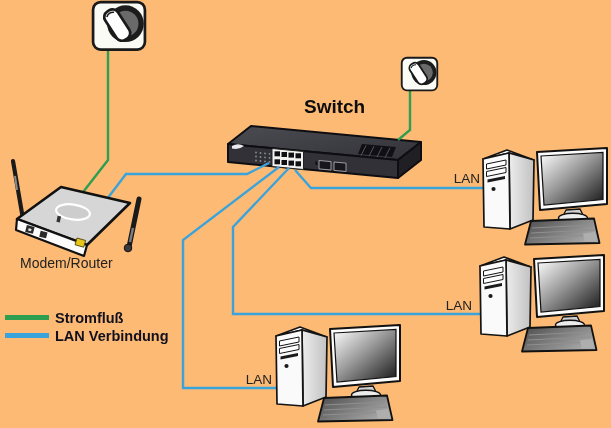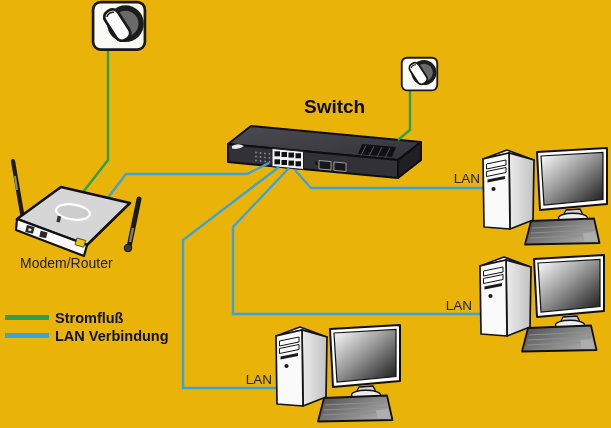--- a/index.html
+++ b/index.html
@@ -1,16 +1,16 @@
 <!DOCTYPE html>
 <html><head>
 <meta charset="utf-8">
 <style>
   html,body{margin:0;padding:0;background:#ffffff;}
-  .stage{position:relative;width:611px;height:428px;background:#eab308;overflow:hidden;
+  .stage{position:relative;width:611px;height:428px;background:#fdba74;overflow:hidden;
          font-family:"Liberation Sans", sans-serif;}
   svg{display:block;}
   text{font-family:"Liberation Sans", sans-serif;}
   .node-label{font-size:14px;fill:#222222;}
   .lan-label{font-size:13.5px;fill:#222222;}
   .title-label{font-size:19px;font-weight:bold;fill:#0d0d0d;}
   .legend-label{font-size:14.5px;font-weight:bold;fill:#10101e;}
 </style>
 </head>
 <body>

